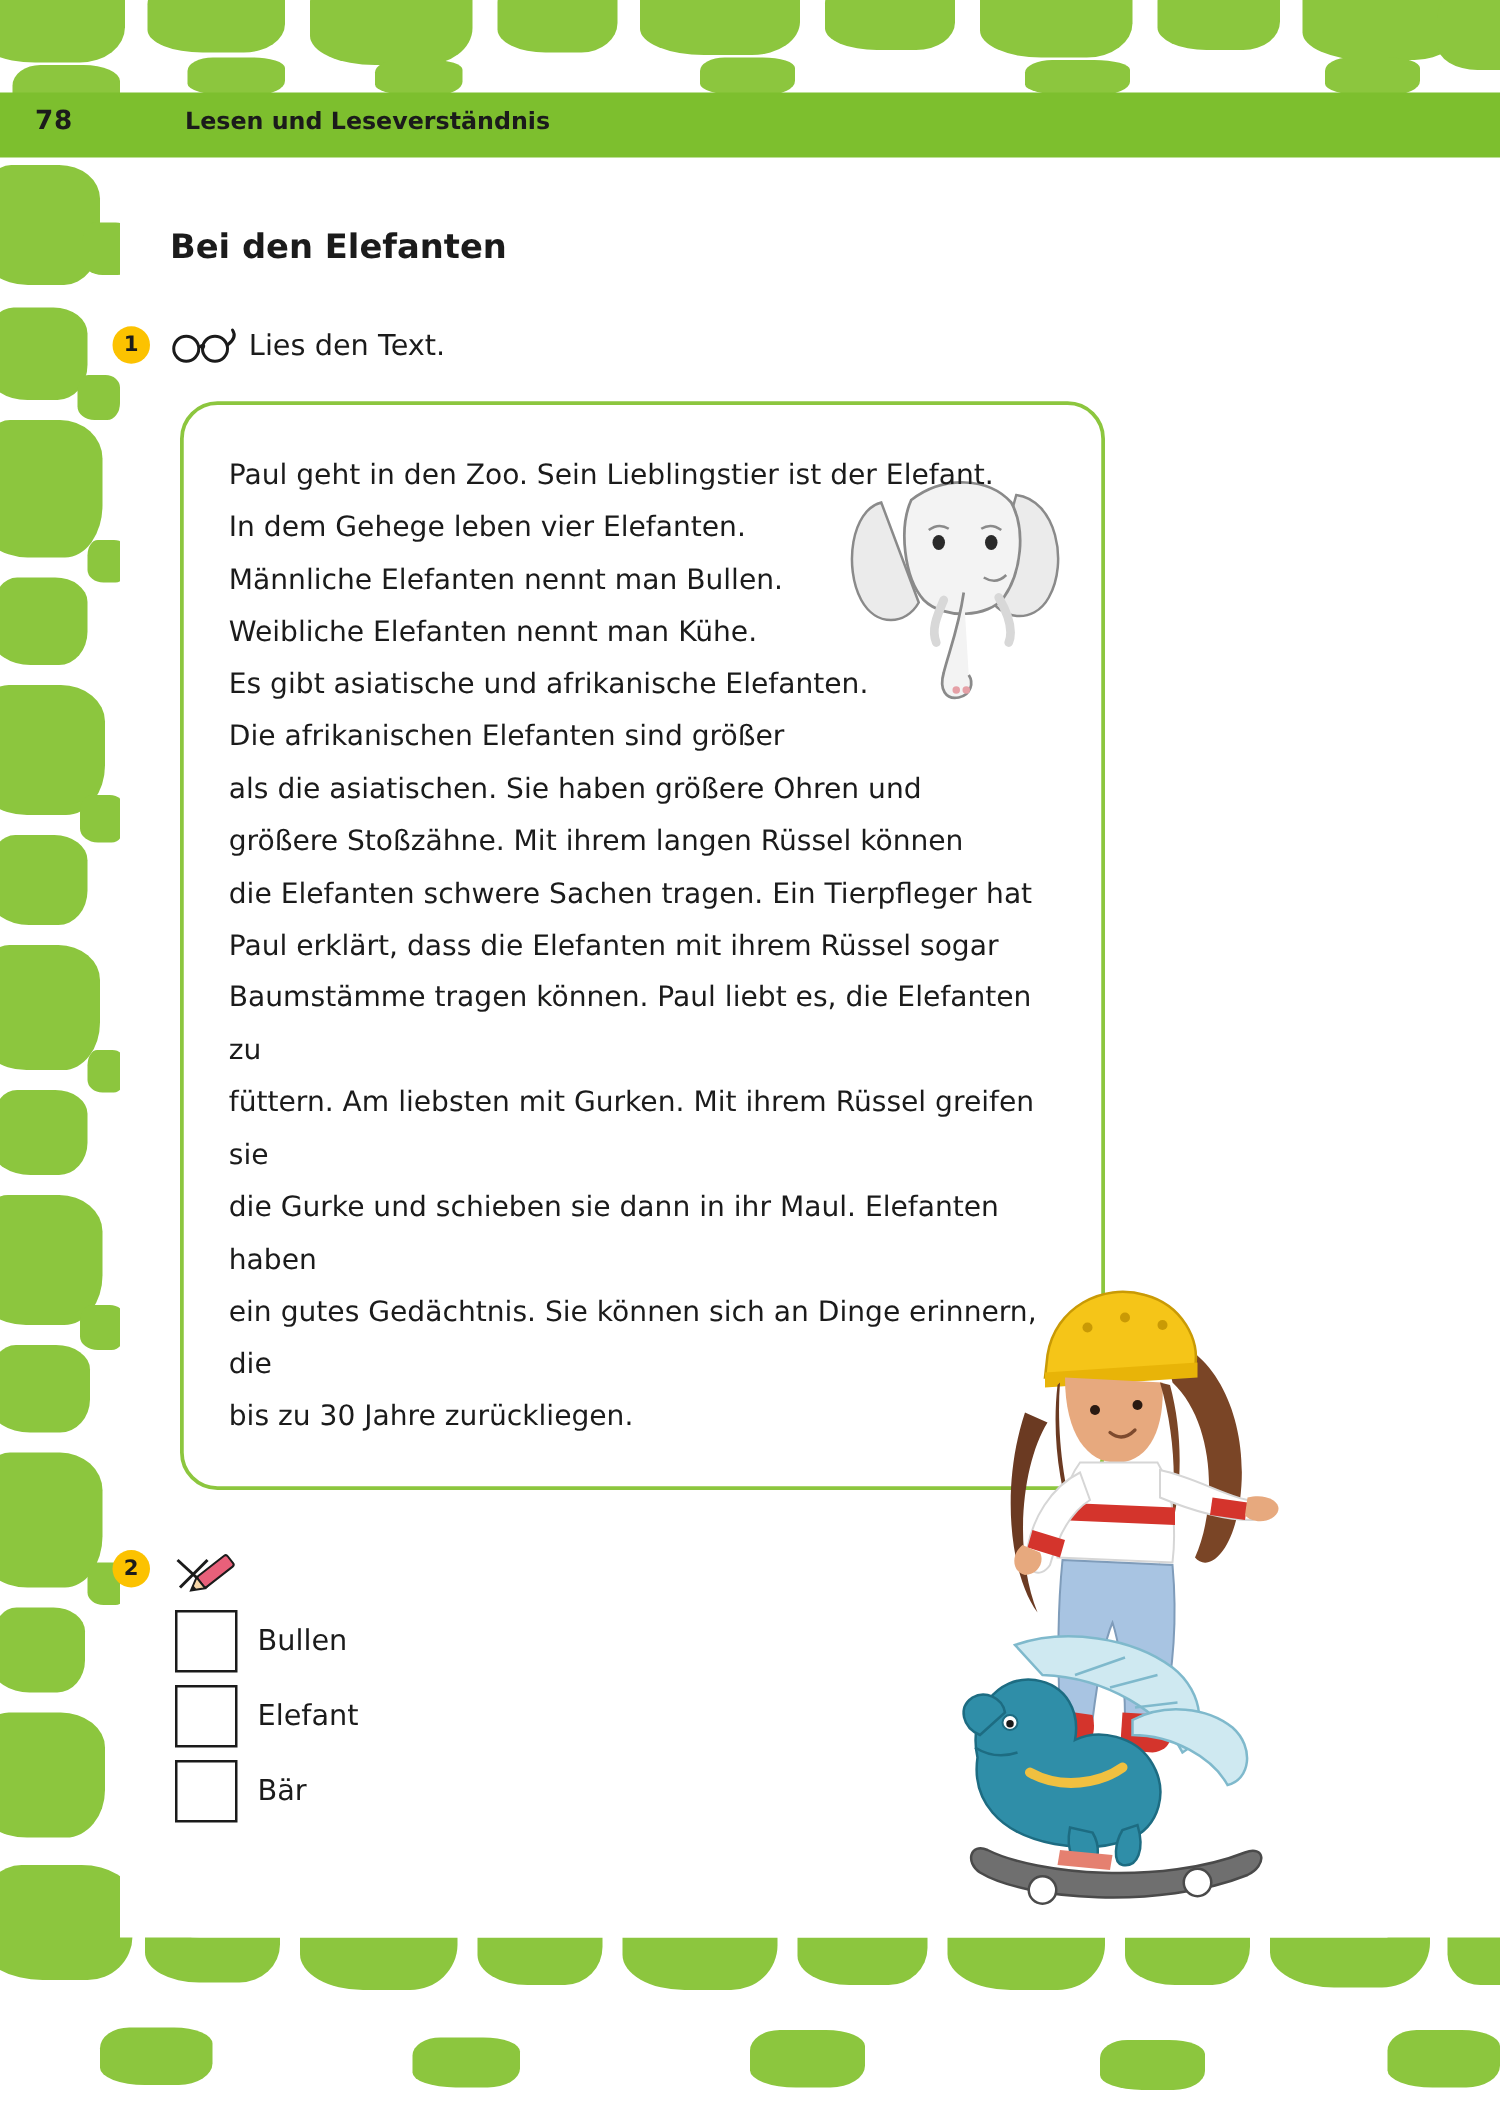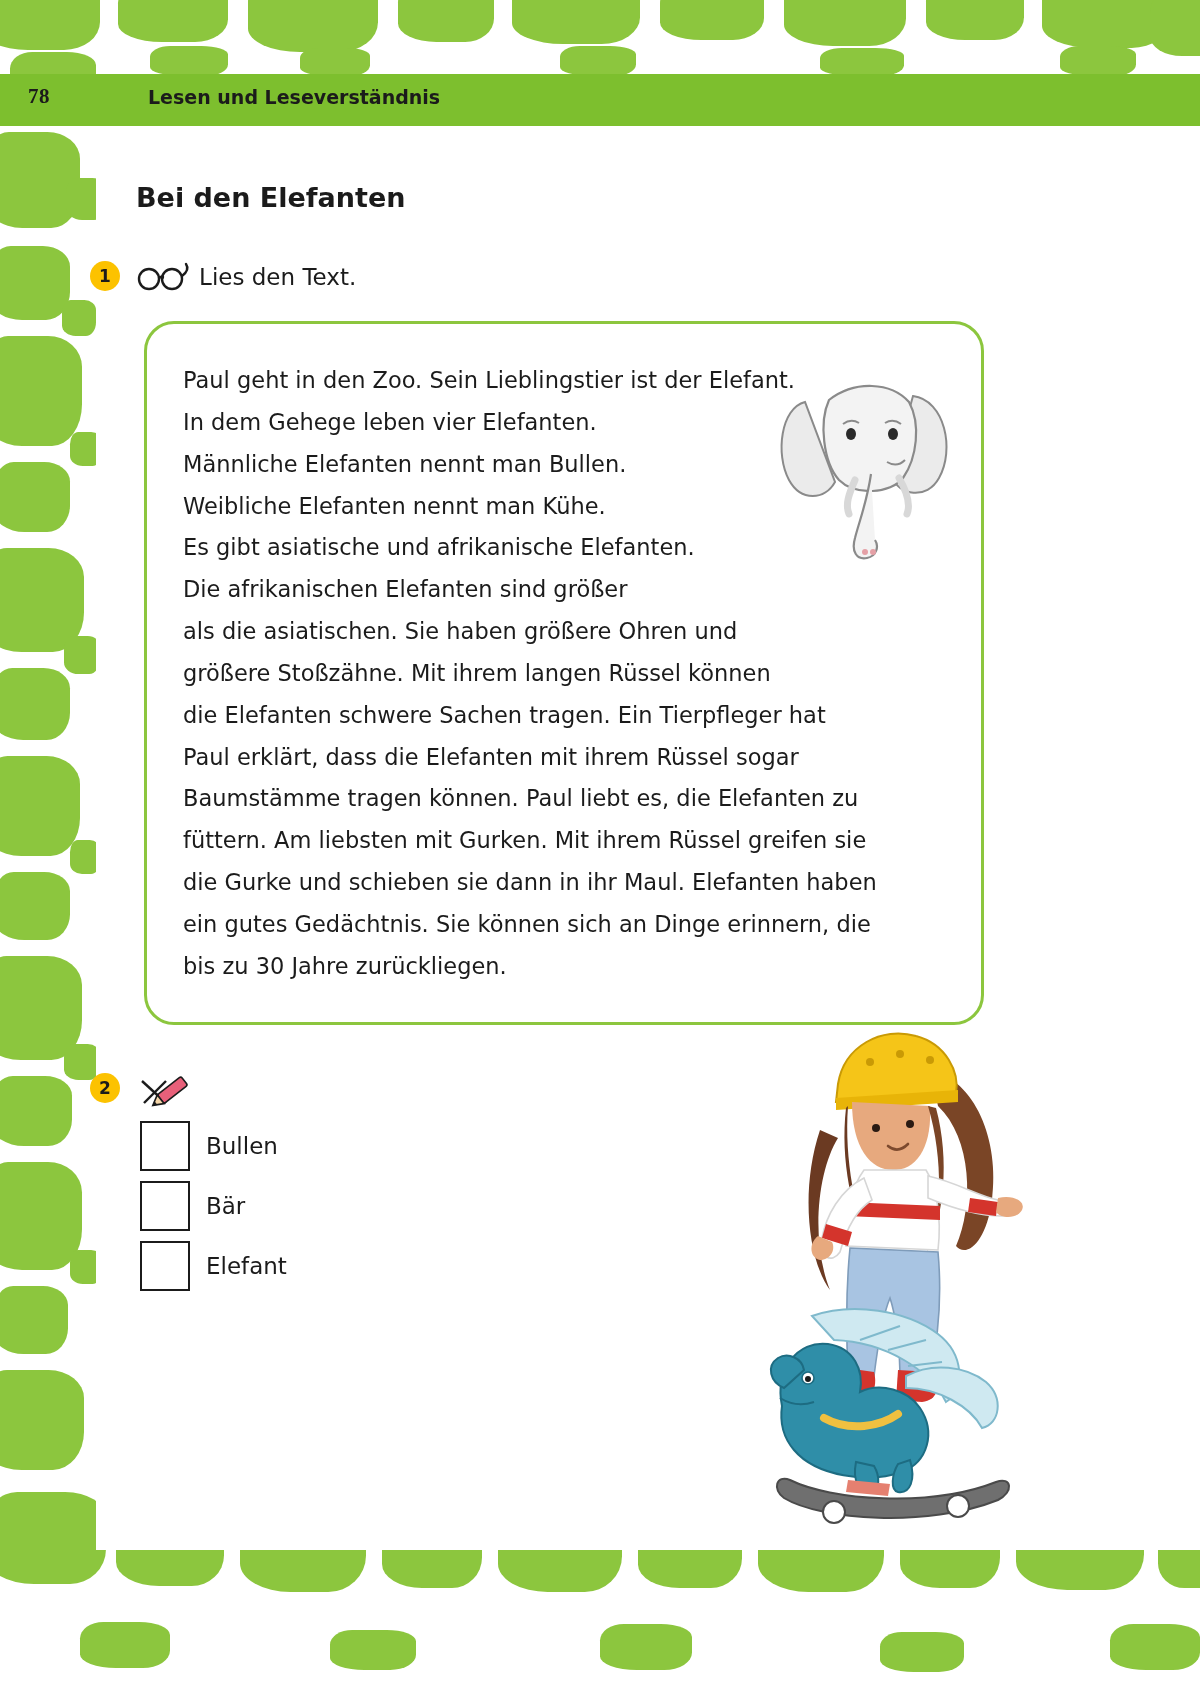--- a/index.html
+++ b/index.html
@@ -63,21 +63,20 @@
     background: #7dbf2e;
   }
   .header-page-number {
     position: absolute;
     left: 28px;
     top: 84px;
     font-size: 21px;
     font-weight: bold;
     color: #1b1b1b;
     letter-spacing: 0.5px;
-    font-family: Liberation Serif, serif;
   }
   .header-title {
     position: absolute;
     left: 148px;
     top: 86px;
     font-size: 19px;
     font-weight: bold;
     color: #1b1b1b;
   }
 
@@ -132,21 +131,21 @@
   .task-text .line2 {
     display: block;
     padding-left: 18px;
   }
 
   
   .reading-box {
     position: relative;
     margin-top: 26px;
     margin-left: 8px;
-    width: 840px;
+    width: 740px;
     border: 3px solid #8cc63e;
     border-radius: 30px;
     box-sizing: border-box;
     padding: 36px 40px 34px 36px;
     background: #ffffff;
   }
   .reading-text {
     font-size: 22.5px;
     line-height: 1.86;
     color: #1b1b1b;
@@ -350,25 +349,25 @@
     </div>
 
 
     <div class="options">
       <div class="option-row">
         <span class="checkbox"></span>
         <span class="option-label">Bullen</span>
       </div>
       <div class="option-row">
         <span class="checkbox"></span>
-        <span class="option-label">Bär</span>
+        <span class="option-label">Elefant</span>
       </div>
       <div class="option-row">
         <span class="checkbox"></span>
-        <span class="option-label">Elefant</span>
+        <span class="option-label">Bär</span>
       </div>
     </div>
 
   </div>
 
   <div class="skater-art">
     <svg viewBox="0 0 280 520" width="280" height="520" aria-hidden="true">
 
       <path d="M60 120 C40 180 48 250 70 280 C50 230 58 160 78 128 Z" fill="#6b3a22"></path>
       <path d="M170 60 C215 70 240 130 232 190 C226 234 206 248 196 236

